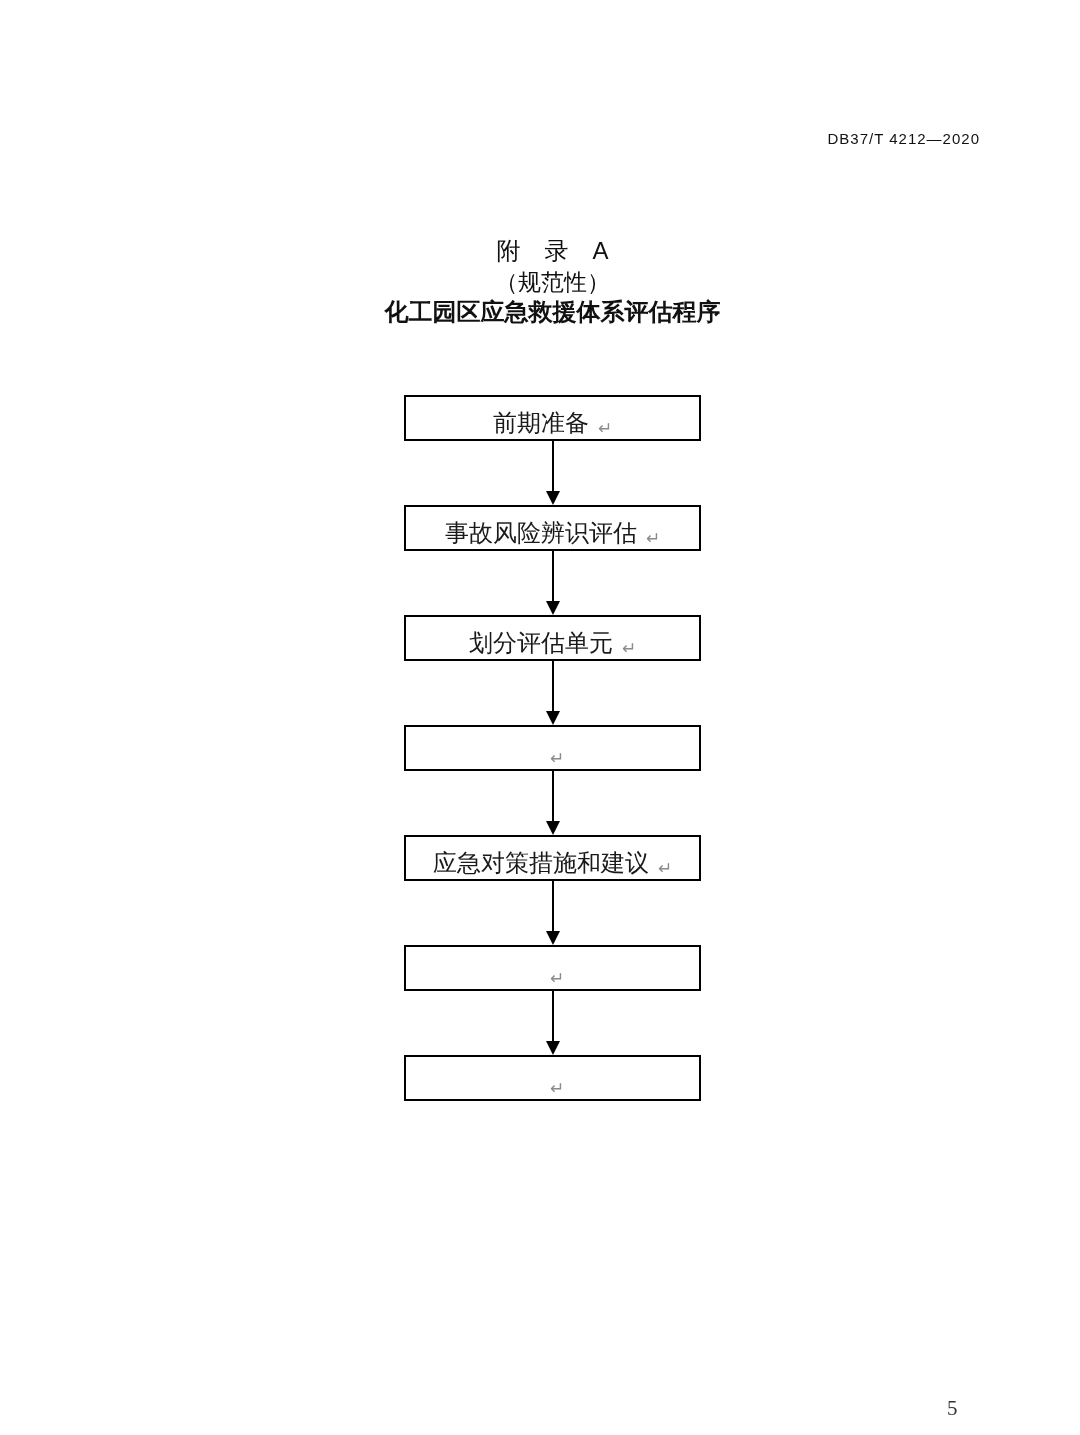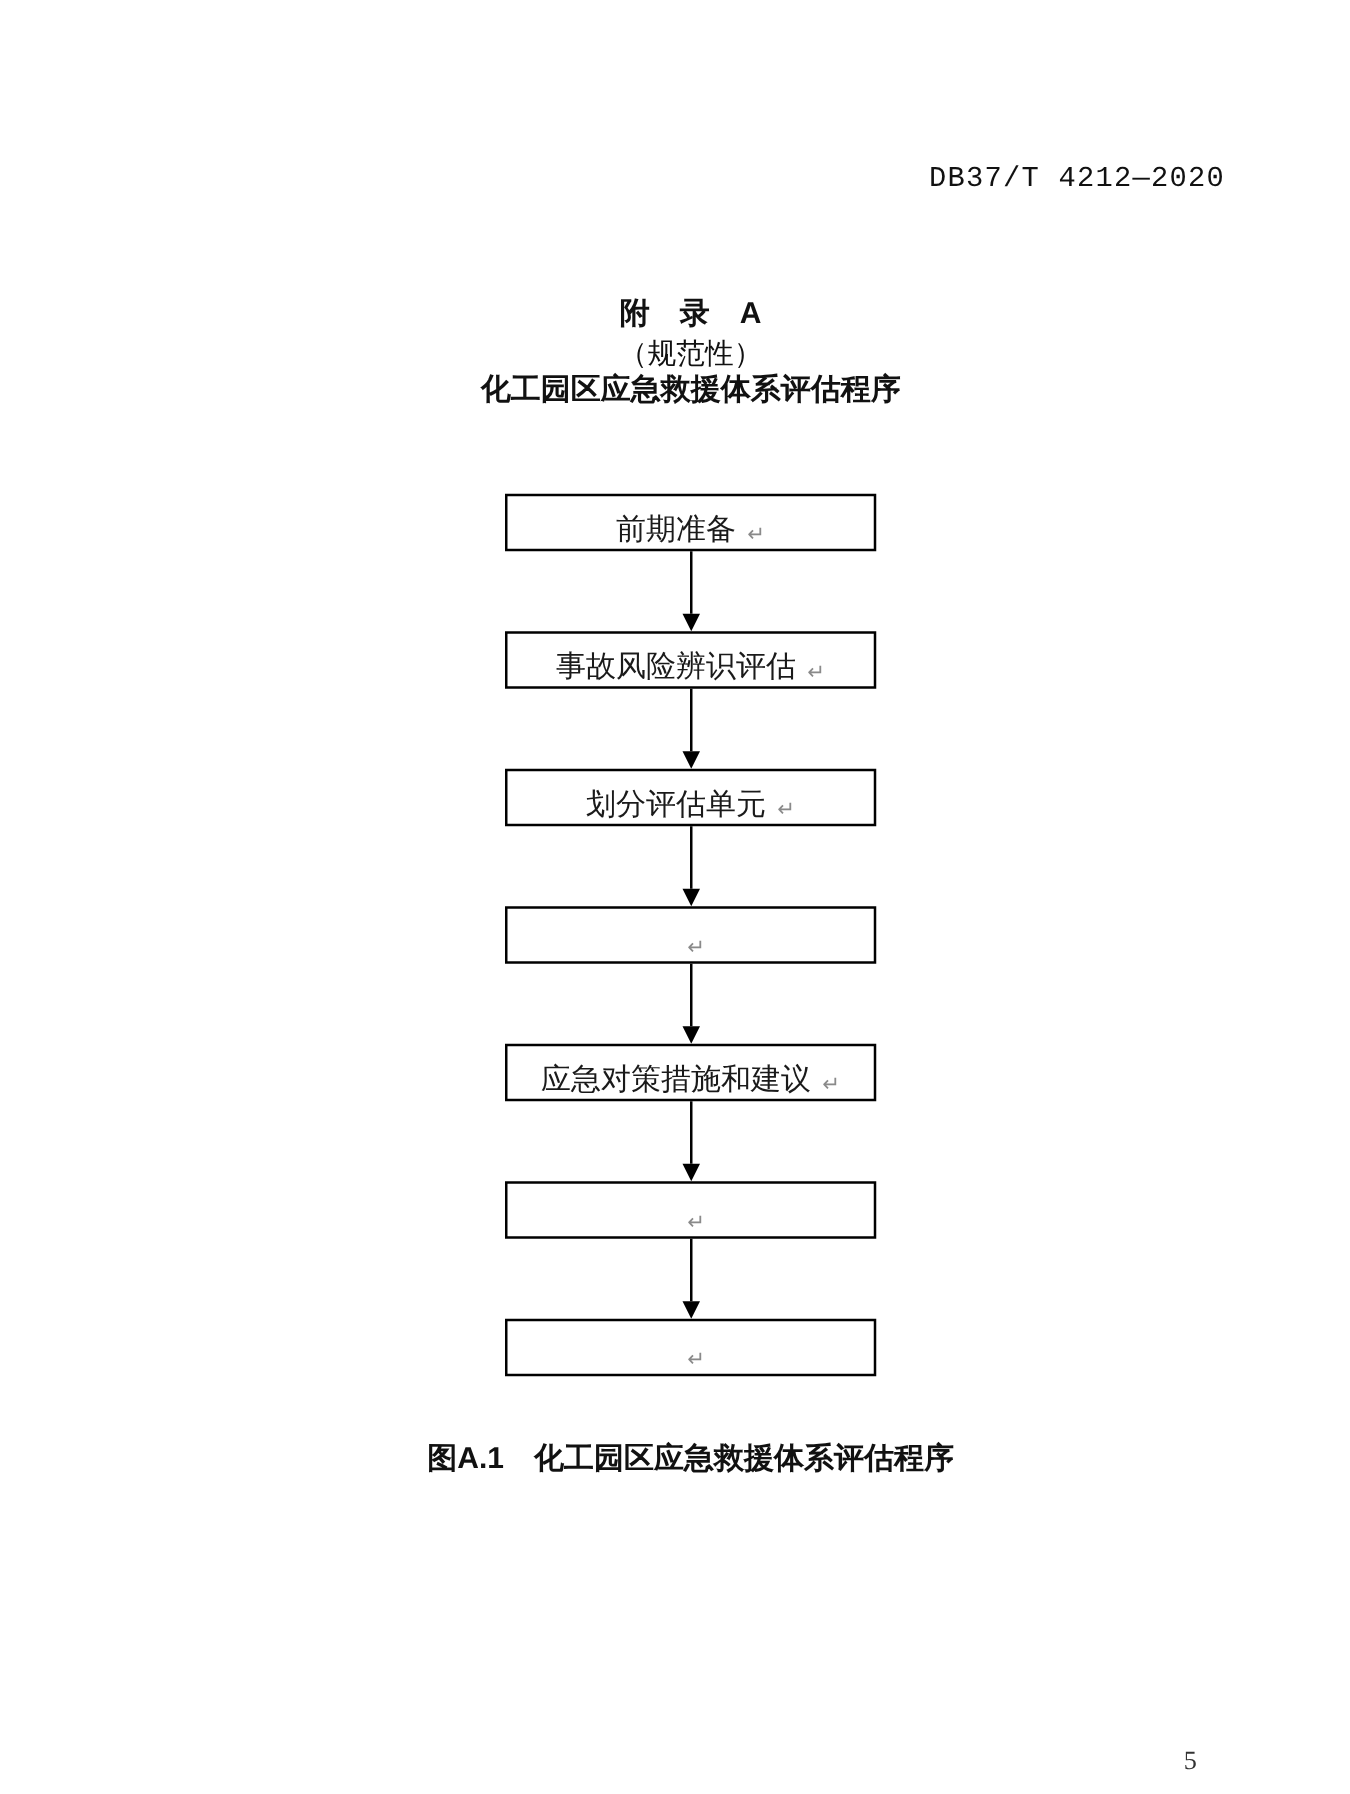--- a/index.html
+++ b/index.html
@@ -14,37 +14,37 @@
     height: 1435px;
     background: #ffffff;
     overflow: hidden;
   }
 
   
   .doc-code {
     position: absolute;
     top: 130px;
     right: 100px;
-    font-family: Liberation Mono, monospace;
-    font-size: 23px;
+    font-family: Liberation Sans, sans-serif;
+    font-size: 15px;
     letter-spacing: 1px;
     color: #111;
   }
 
   
   .title-block {
     position: absolute;
     top: 236px;
     left: 25px;
     width: 1055px;
     text-align: center;
     font-family: "Liberation Sans", "DejaVu Sans", sans-serif;
     color: #111;
   }
-  .title-line1 { font-size: 24px; font-weight: 700; line-height: 30px; }
+  .title-line1 { font-size: 24px; font-weight: 400; line-height: 30px; }
   .title-line2 { font-size: 23px; font-weight: 500; line-height: 30px; margin-top: 1px; }
   .title-line3 { font-size: 24px; font-weight: bold; line-height: 30px; margin-top: 0px; }
 
   
   .intro {
     position: absolute;
     top: 347px;
     left: 167px;
     font-size: 23px;
     color: #222;
@@ -187,17 +187,16 @@
       <div class="shaft"></div>
       <div class="head"></div>
     </div>
 
     <div class="flow-box">
       <span class="return-mark">↵</span>
     </div>
 
   </div>
 
-  <div class="figure-caption">图A.1　化工园区应急救援体系评估程序</div>
 
   <div class="page-number">5</div>
 
 </div>
 
 </body></html>

